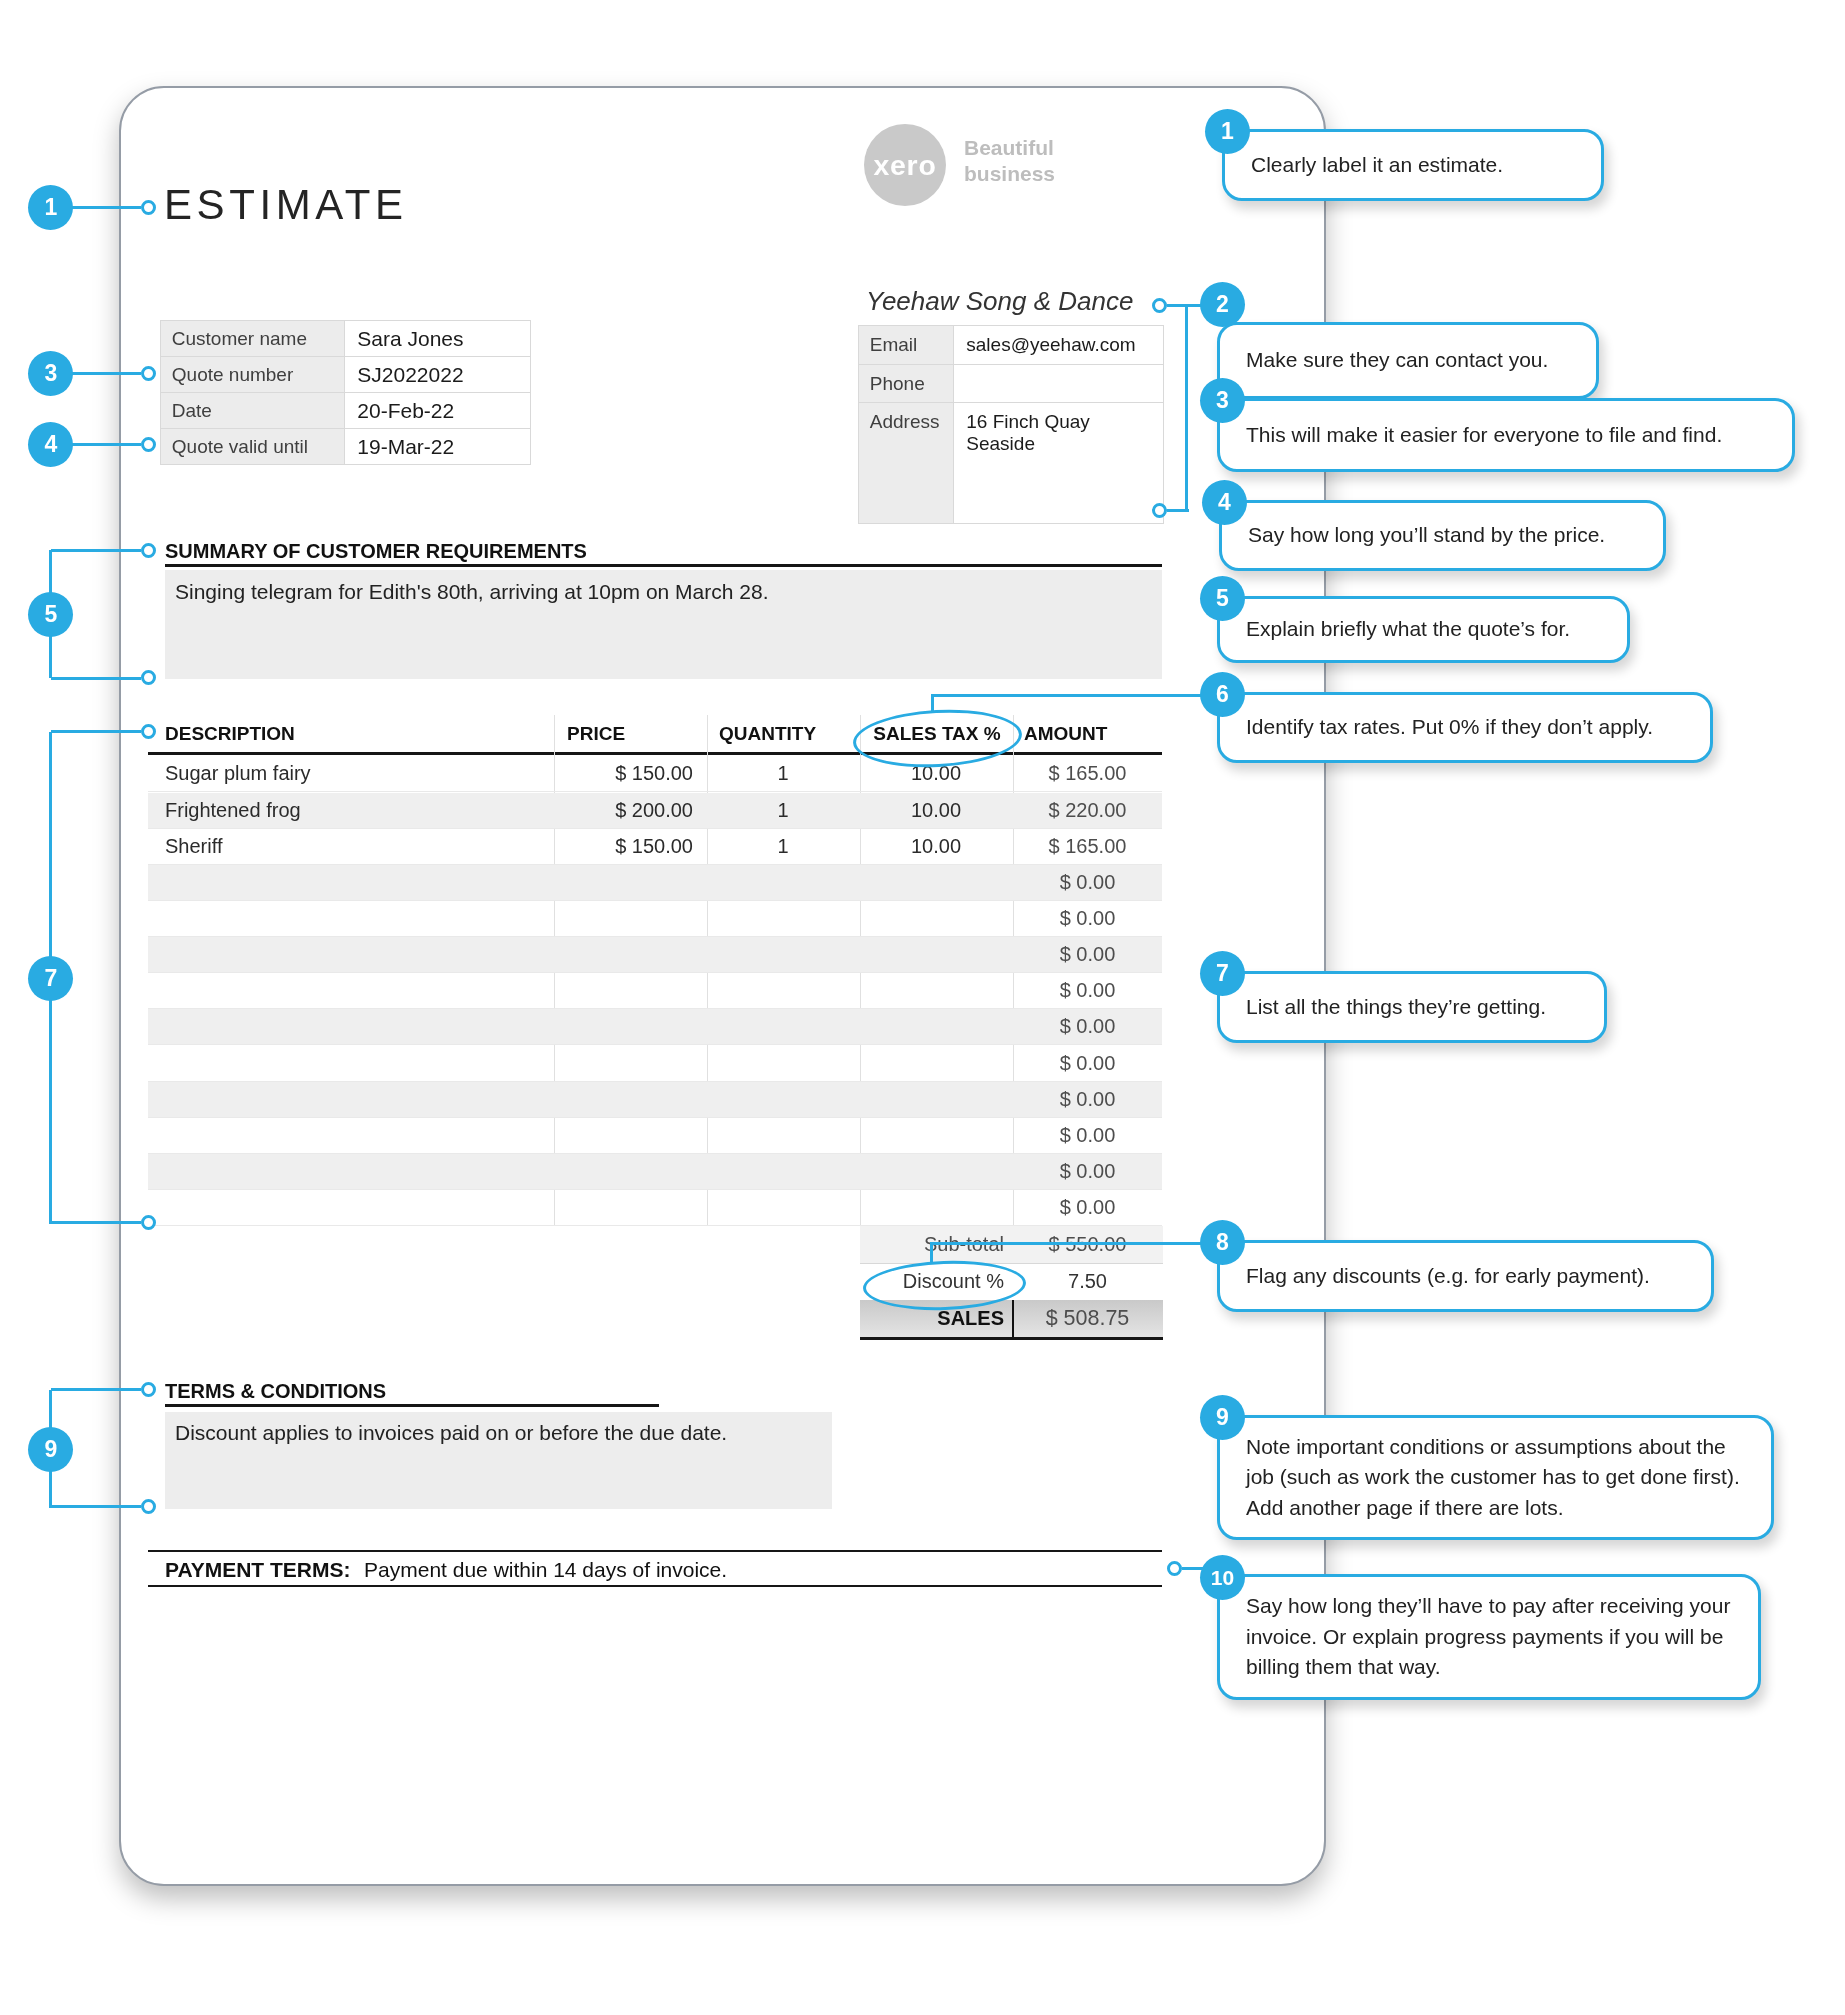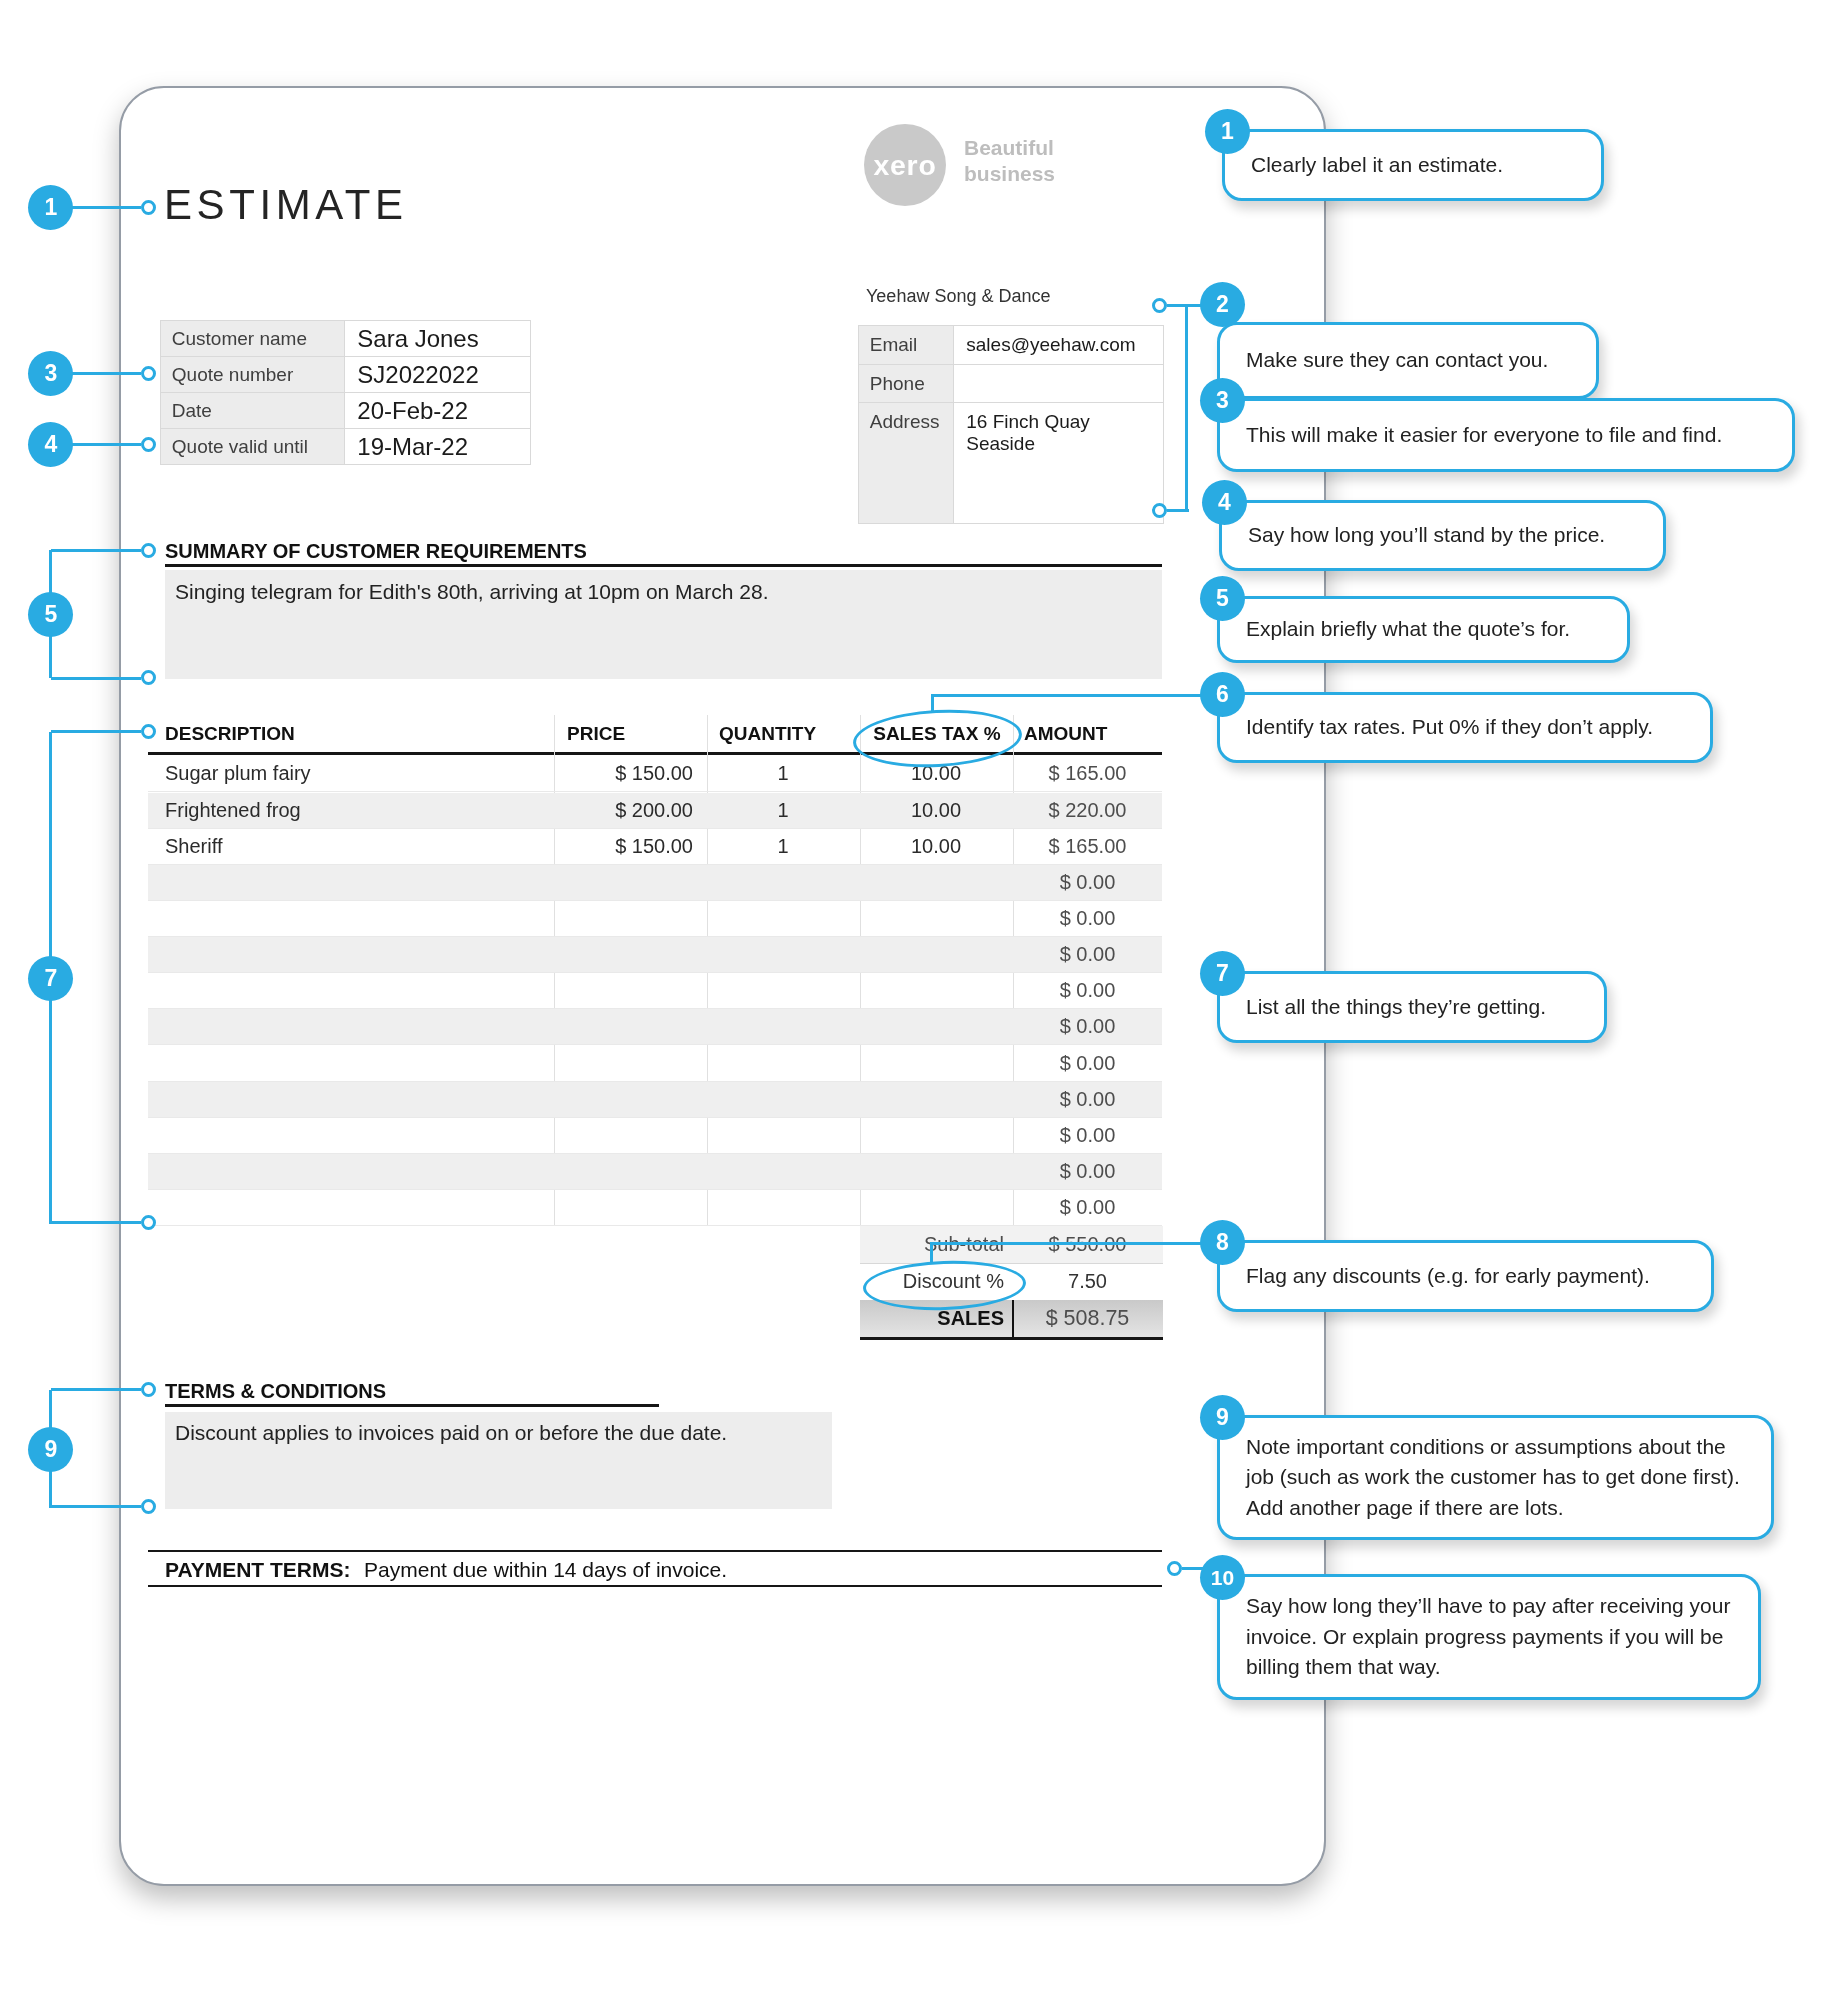--- a/index.html
+++ b/index.html
@@ -23,21 +23,21 @@
     background:#c9c9c9;display:flex;align-items:center;justify-content:center;}
   .logo-brand{color:#ffffff;font-size:28.4px;font-weight:bold;letter-spacing:0.8px;}
   .logo-tagline{position:absolute;left:964px;top:135px;font-size:21px;line-height:26px;
     color:#bdbdbd;font-weight:bold;}
   
   .info-table{position:absolute;border:0.8px solid #d9d9d9;background:#fff;}
   .info-row{display:flex;border-top:0.8px solid #d9d9d9;}
   .info-row:first-child{border-top:none;}
   .info-label{background:#ececec;border-right:0.8px solid #d9d9d9;font-size:19px;color:#3f3f3f;
     display:flex;align-items:center;padding-left:10.8px;box-sizing:border-box;}
-  .info-value{font-size:24px;color:#1b1b1b;display:flex;align-items:center;padding-left:12.3px;
+  .info-value{font-size:21px;color:#1b1b1b;display:flex;align-items:center;padding-left:12.3px;
     box-sizing:border-box;white-space:pre-line;}
   .top-align{align-items:flex-start;padding-top:7.7px;}
   
   .section-heading{position:absolute;font-size:20px;font-weight:bold;color:#111;}
   .rule{position:absolute;background:#161616;}
   .gray-box{position:absolute;background:#ededed;}
   .gray-box-text{position:absolute;font-size:21px;color:#222;}
   
   .items-header span{position:absolute;top:0;font-size:19px;font-weight:bold;color:#111;line-height:37px;}
   .row{position:absolute;left:148px;width:1014px;height:36px;font-size:20px;color:#2b2b2b;
@@ -92,21 +92,21 @@
   <div class="info-row" style="height:35px;">
     <div class="info-label" style="width:184px;">Date</div>
     <div class="info-value" style="width:185px;">20-Feb-22</div>
   </div>
   <div class="info-row" style="height:35px;">
     <div class="info-label" style="width:184px;">Quote valid until</div>
     <div class="info-value" style="width:185px;">19-Mar-22</div>
   </div>
 </div>
 
-<div class="abs" style="left:866px;top:286px;font-size:18px;color:#333;">Yeehaw Song &amp; Dance</div>
+<div class="abs" style="left:866px;top:286px;font-size:26px;color:#333;font-style:italic;">Yeehaw Song &amp; Dance</div>
 <div class="info-table" style="left:858px;top:325px;width:304px;">
   <div class="info-row" style="height:38px;">
     <div class="info-label" style="width:95px;font-size:19px;">Email</div>
     <div class="info-value" style="width:208px;font-size:19px;">sales@yeehaw.com</div>
   </div>
   <div class="info-row" style="height:37px;">
     <div class="info-label" style="width:95px;font-size:19px;">Phone</div>
     <div class="info-value" style="width:208px;font-size:19px;"></div>
   </div>
   <div class="info-row" style="height:120px;">

